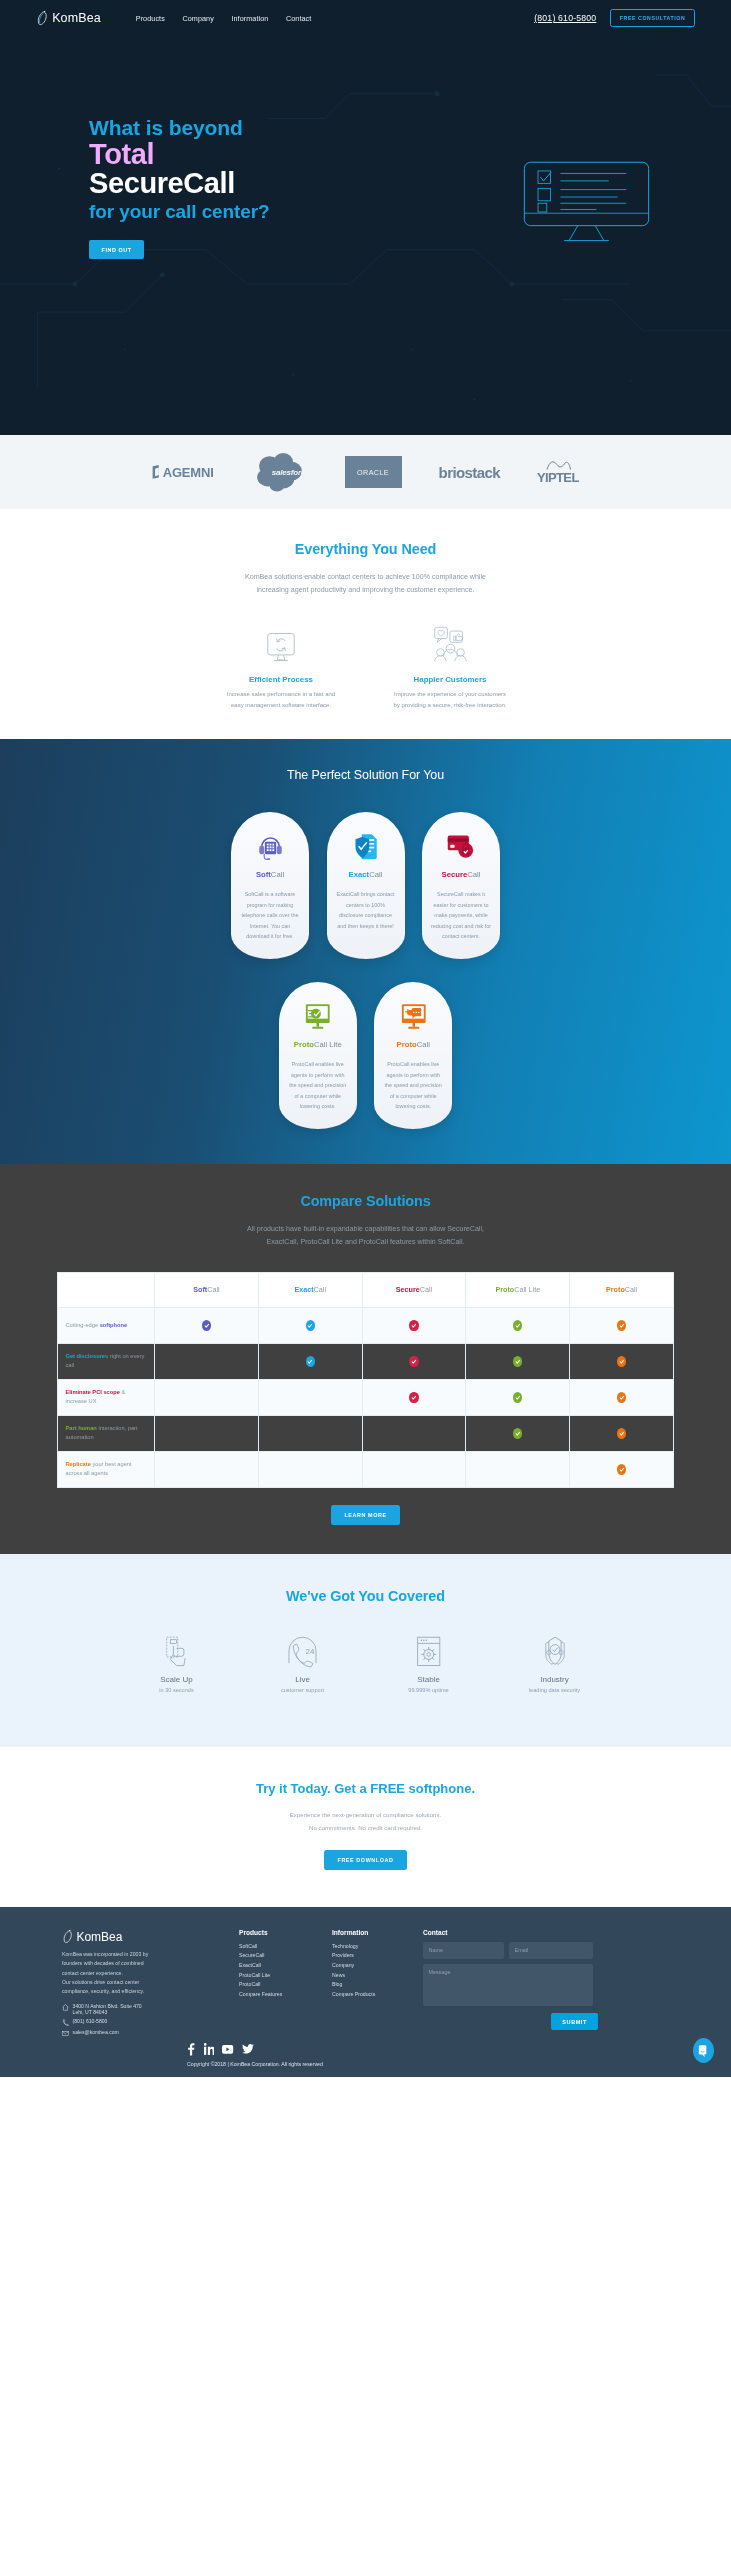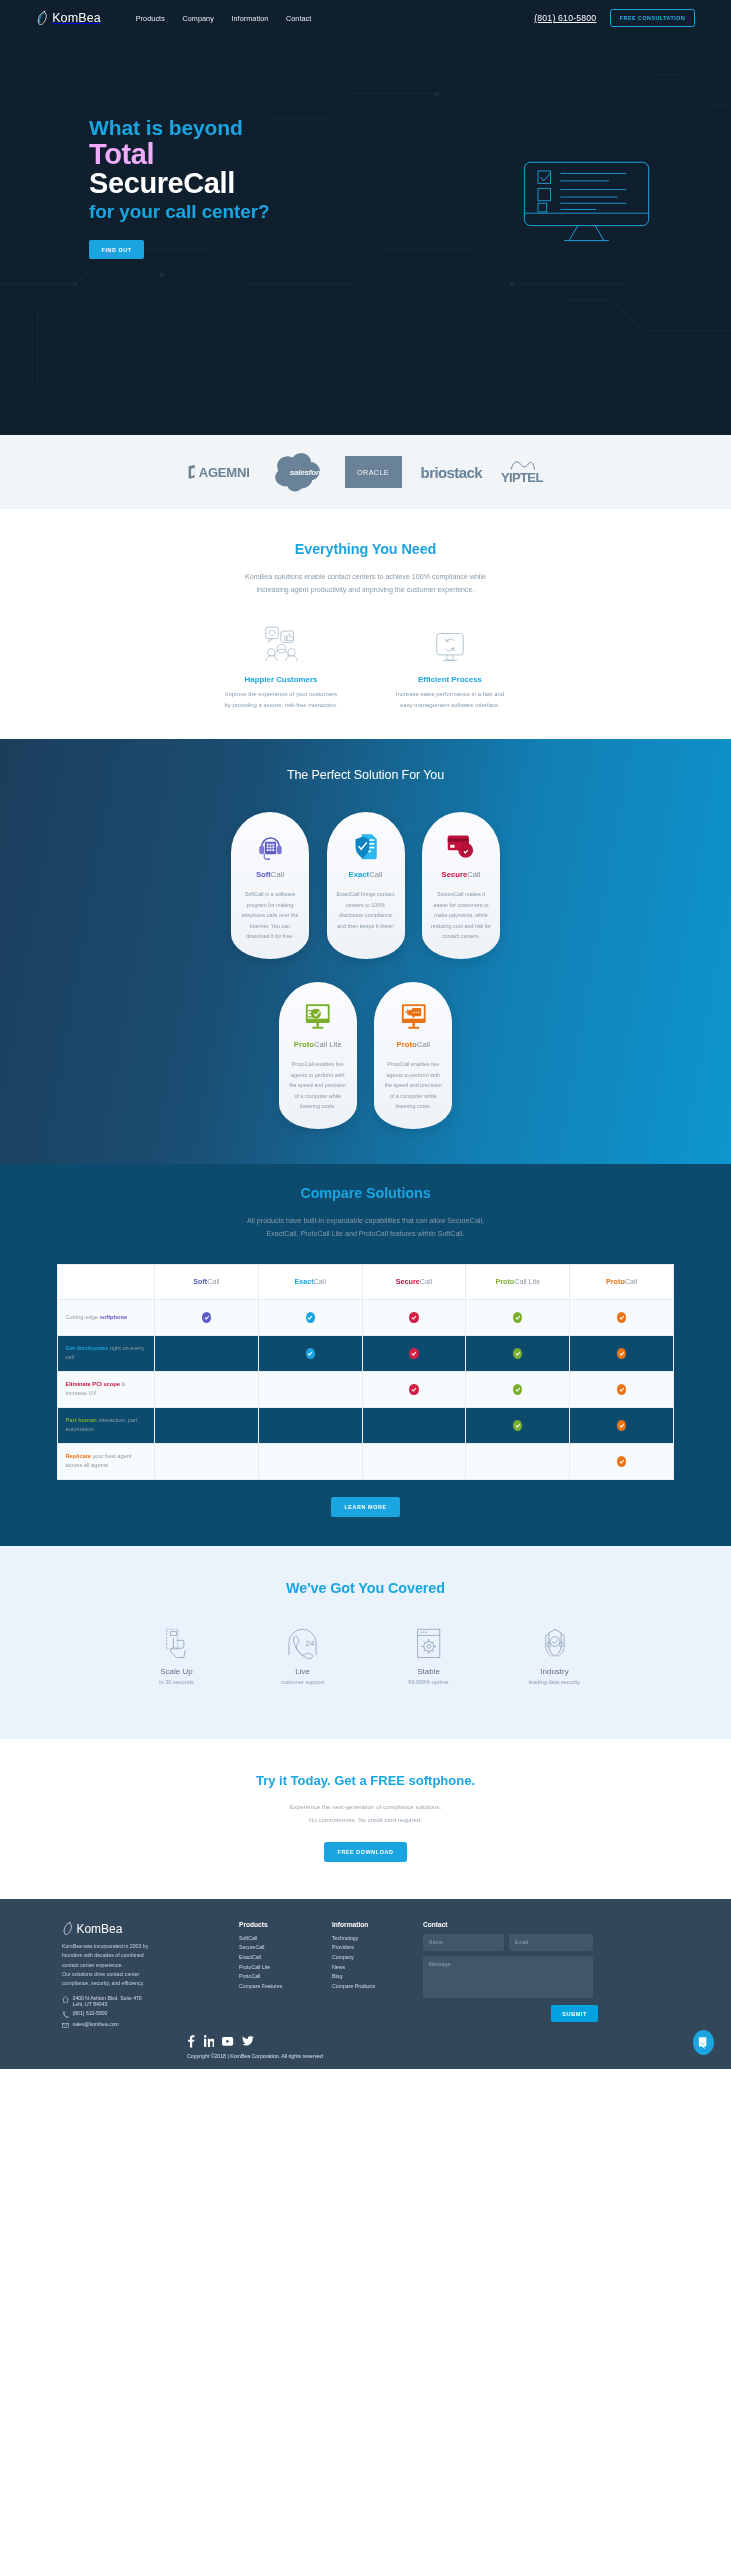--- a/index.html
+++ b/index.html
@@ -47,21 +47,21 @@
     margin-top: 16px; display: inline-block;
     background: #1ba5e0; color: #fff; border: none;
     font-size: 5.4px; font-weight: 700; letter-spacing: 0.6px;
     padding: 6.2px 12.5px; border-radius: 1.9px; cursor: pointer; font-family: inherit;
   }
   .hero-art { position: absolute; right: 81px; top: 161px; z-index: 3; }
 
   
   .logos {
     background: #f1f5f8; height: 74px;
-    display: flex; align-items: center; justify-content: center; gap: 19px;
+    display: flex; align-items: center; justify-content: center; gap: 37px;
   }
   .logo-item { color: #6a8297; display: flex; align-items: center; }
   .logo-agemni { font-size: 13px; font-weight: 700; letter-spacing: -0.2px; display:flex; align-items:center; gap:1.9px;}
   .logo-sf { position: relative; width: 57px; height: 44px; display:flex; align-items:center; justify-content:center;}
   .logo-sf svg { position:absolute; inset:0; }
   .logo-sf span { position: relative; color:#f1f5f8; font-size:8px; font-style: italic; font-weight:700; letter-spacing:-0.2px;margin-left:23px;}
   .logo-oracle { background:#6a8297; color:#f1f5f8; width:57px; height:32px; display:flex; align-items:center; justify-content:center; font-size:7.2px; letter-spacing:0.4px; font-weight:500;}
   .logo-brio { font-size: 15px; font-weight: 700; letter-spacing: -0.6px; }
   .logo-yiptel { font-size: 13px; font-weight: 700; letter-spacing: -0.6px; display:flex; flex-direction:column; align-items:center;}
 
@@ -89,21 +89,21 @@
     border-radius: 39px 39px 39px 39px / 41px 41px 25px 25px;
     padding: 21px 8.7px 17.5px; text-align:center;
     box-shadow: 0 3.7px 11.2px rgba(0,0,0,.12);
   }
   .sol-icon { height: 27.5px; display:flex; align-items:center; justify-content:center; }
   .sol-name { font-size: 7.7px; font-weight: 700; margin-top: 10px; }
   .sol-name .tail { color: #7d8c99; font-weight: 400; }
   .sol-desc { color:#8a9aa8; font-size: 5.4px; line-height: 1.95; margin-top: 10px; }
 
   
-  .compare { background:#0c4a6e; padding: 21px 0 29px; }
+  .compare { background:#404040; padding: 29px 0 29px; }
   .cmp-table {
     width: 617px; margin: 22.5px auto 0;
     border-collapse: collapse; table-layout: fixed;
     font-size: 5.9px;
   }
   .cmp-table th, .cmp-table td {
     border: 0.6px solid #e4edf3; text-align:center; vertical-align: middle;
   }
   .cmp-table thead th { height: 35px; background:#fff; font-weight: 700; font-size: 7.2px; }
   .cmp-table thead th .tail { color:#8d99a5; font-weight: 400; }
@@ -298,49 +298,49 @@
     <h2 class="sec-title">Everything You Need</h2>
     <p class="sec-sub">
       <span>KomBea solutions enable contact centers to achieve 100% compliance while</span><br>
       <span>increasing agent productivity and improving the customer experience.</span>
     </p>
     <div class="feat-row">
 
 
       <div class="feat">
         <div class="feat-icon">
+          <svg width="34" height="34" viewBox="0 0 54 54">
+            <rect x="6" y="4" width="42" height="34" rx="4" fill="none" stroke="#a9bccb" stroke-width="1.4"></rect>
+            <path d="M21 18 a7 7 0 0 1 13 -2 M33 26 a7 7 0 0 1 -13 2" fill="none" stroke="#a9bccb" stroke-width="1.4"></path>
+            <path d="M20 12 l1 5 l5 -1 M34 32 l-1 -5 l-5 1" fill="none" stroke="#a9bccb" stroke-width="1.4"></path>
+            <path d="M23 38 l-2 8 h12 l-2 -8" fill="none" stroke="#a9bccb" stroke-width="1.3"></path>
+            <line x1="16" y1="47" x2="38" y2="47" stroke="#a9bccb" stroke-width="1.4"></line>
+          </svg>
+        </div>
+        <div class="feat-title">Efficient Process</div>
+        <div class="feat-desc">Increase sales performance in a fast and easy management software interface.</div>
+      </div>
+
+      <div class="feat">
+        <div class="feat-icon">
           <svg width="39" height="39" viewBox="0 0 62 62">
             <rect x="6" y="2" width="20" height="18" rx="3" fill="none" stroke="#a9bccb" stroke-width="1.3"></rect>
             <path d="M12 20 l-2 6 l7 -6" fill="none" stroke="#a9bccb" stroke-width="1.3"></path>
             <path d="M16 8 a3 3 0 0 1 5 3 c0 2 -5 5 -5 5 s-5 -3 -5 -5 a3 3 0 0 1 5 -3 z" fill="none" stroke="#a9bccb" stroke-width="1.2"></path>
             <rect x="30" y="8" width="20" height="18" rx="3" fill="none" stroke="#a9bccb" stroke-width="1.3"></rect>
             <path d="M36 16 v7 h3 v-7 z M40 23 v-6 l3 -5 a1.6 1.6 0 0 1 2 2 l-1 3 h5 a1.6 1.6 0 0 1 1.4 2 l-1.6 4 z" fill="none" stroke="#a9bccb" stroke-width="1.1"></path>
             <circle cx="31" cy="36" r="7" fill="none" stroke="#a9bccb" stroke-width="1.3"></circle>
             <path d="M20 48 a11 11 0 0 1 22 0" fill="none" stroke="#a9bccb" stroke-width="1.3"></path>
             <circle cx="15" cy="42" r="6" fill="none" stroke="#a9bccb" stroke-width="1.2"></circle>
             <circle cx="47" cy="42" r="6" fill="none" stroke="#a9bccb" stroke-width="1.2"></circle>
             <path d="M6 56 a9 9 0 0 1 18 0 M38 56 a9 9 0 0 1 18 0" fill="none" stroke="#a9bccb" stroke-width="1.2"></path>
           </svg>
         </div>
         <div class="feat-title">Happier Customers</div>
         <div class="feat-desc">Improve the experience of your customers by providing a secure, risk-free interaction.</div>
-      </div>
-
-      <div class="feat">
-        <div class="feat-icon">
-          <svg width="34" height="34" viewBox="0 0 54 54">
-            <rect x="6" y="4" width="42" height="34" rx="4" fill="none" stroke="#a9bccb" stroke-width="1.4"></rect>
-            <path d="M21 18 a7 7 0 0 1 13 -2 M33 26 a7 7 0 0 1 -13 2" fill="none" stroke="#a9bccb" stroke-width="1.4"></path>
-            <path d="M20 12 l1 5 l5 -1 M34 32 l-1 -5 l-5 1" fill="none" stroke="#a9bccb" stroke-width="1.4"></path>
-            <path d="M23 38 l-2 8 h12 l-2 -8" fill="none" stroke="#a9bccb" stroke-width="1.3"></path>
-            <line x1="16" y1="47" x2="38" y2="47" stroke="#a9bccb" stroke-width="1.4"></line>
-          </svg>
-        </div>
-        <div class="feat-title">Efficient Process</div>
-        <div class="feat-desc">Increase sales performance in a fast and easy management software interface.</div>
       </div>
     </div>
   </section>
 
   <section class="solutions">
     <h2 class="sec-title">The Perfect Solution For You</h2>
 
     <div class="card-row">
       <div class="sol-card">
         <div class="sol-icon">

